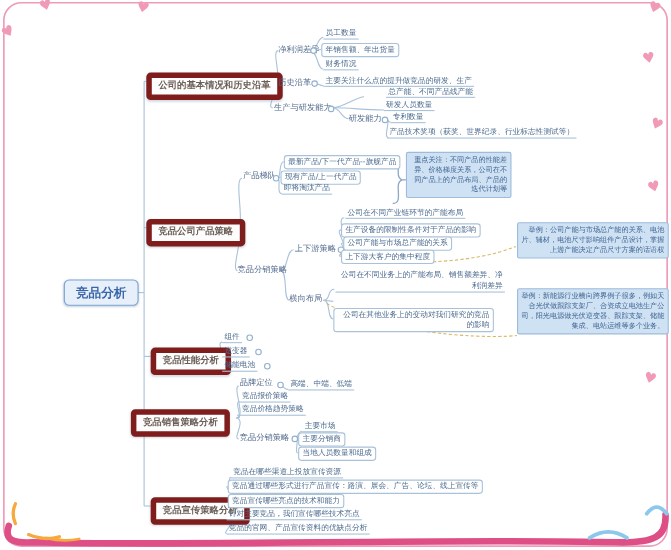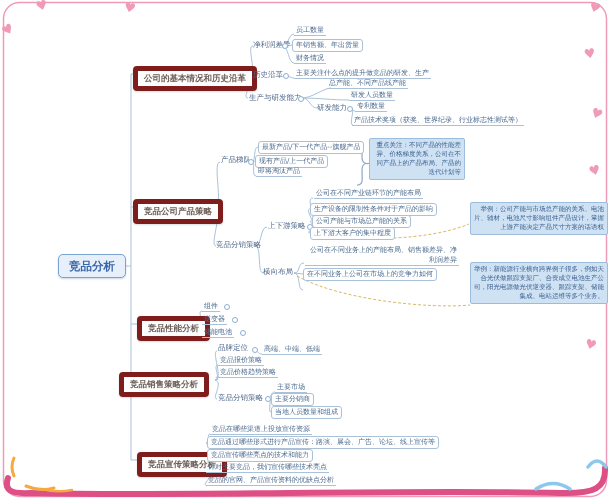--- a/index.html
+++ b/index.html
@@ -131,21 +131,21 @@
   <div class="node lbl" style="left:253px;top:40px">净利润差异</div>
   <span class="dot" style="left:282px;top:43px"></span>
   <div class="node leaf-line" style="left:294px;top:25px">员工数量</div>
   <div class="node leaf-box" style="left:292px;top:39px">年销售额、年出货量</div>
   <div class="node leaf-line" style="left:294px;top:53px">财务情况</div>
   <div class="node lbl" style="left:253px;top:70px">历史沿革</div>
   <span class="dot" style="left:283px;top:73px"></span>
   <div class="node leaf-line" style="left:294px;top:68px">主要关注什么点的提升做竞品的研发、生产</div>
   <div class="node lbl" style="left:249px;top:93px">生产与研发能力</div>
   <span class="dot" style="left:298px;top:96px"></span>
-  <div class="node leaf-line" style="left:327px;top:78px">总产能、不同产品线产能</div>
+  <div class="node leaf-line" style="left:351px;top:78px">总产能、不同产品线产能</div>
   <div class="node leaf-line" style="left:349px;top:90px">研发人员数量</div>
   <div class="node lbl" style="left:317px;top:103px">研发能力</div>
   <span class="dot" style="left:347px;top:106px"></span>
   <div class="node leaf-line" style="left:355px;top:101px">专利数量</div>
   <div class="node leaf-line" style="left:352px;top:115px">产品技术奖项（获奖、世界纪录、行业标志性测试等）</div>
 
   <div class="node lv1" style="left:133px;top:199px">竞品公司产品策略</div>
   <div class="node lbl" style="left:221px;top:155px">产品梯队</div>
   <span class="dot" style="left:248px;top:159px"></span>
   <div class="node leaf-box" style="left:258px;top:141px">最新产品/下一代产品--旗舰产品</div>
@@ -155,21 +155,21 @@
 
   <div class="node lbl" style="left:216px;top:240px">竞品分销策略</div>
   <div class="node lbl" style="left:268px;top:221px">上下游策略</div>
   <span class="dot" style="left:307px;top:224px"></span>
   <div class="node leaf-line" style="left:314px;top:188px">公司在不同产业链环节的产能布局</div>
   <div class="node leaf-box" style="left:310px;top:203px">生产设备的限制性条件对于产品的影响</div>
   <div class="node leaf-box" style="left:312px;top:215px">公司产能与市场总产能的关系</div>
   <div class="node leaf-box" style="left:310px;top:227px">上下游大客户的集中程度</div>
   <div class="node lbl" style="left:263px;top:267px">横向布局</div>
   <div class="node leaf-line wrap" style="left:305px;top:245px;width:150px">公司在不同业务上的产能布局、销售额差异、净利润差异</div>
-  <div class="node leaf-box" style="left:303px;top:268px">在不同业务上公司在市场上的竞争力如何</div>
+  <div class="node leaf-box wrap" style="left:303px;top:280px;width:138px">公司在其他业务上的变动对我们研究的竞品的影响</div>
   <div class="node note" style="left:470px;top:202px;width:130px">举例：公司产能与市场总产能的关系、电池片、辅材，电池尺寸影响组件产品设计，掌握上游产能决定产品尺寸方案的话语权</div>
   <div class="node note" style="left:470px;top:262px;width:130px">举例：新能源行业横向跨界例子很多，例如天合光伏做跟踪支架厂、合资成立电池生产公司，阳光电源做光伏逆变器、跟踪支架、储能集成、电站运维等多个业务。</div>
 
   <div class="node lv1" style="left:137px;top:316px">竞品性能分析</div>
   <div class="node leaf-line" style="left:202px;top:301px">组件</div>
   <span class="dot" style="left:224px;top:304px"></span>
   <div class="node leaf-line" style="left:202px;top:314px">逆变器</div>
   <span class="dot" style="left:232px;top:317px"></span>
   <div class="node leaf-line" style="left:202px;top:327px">储能电池</div>
   <span class="dot" style="left:240px;top:330px"></span>

